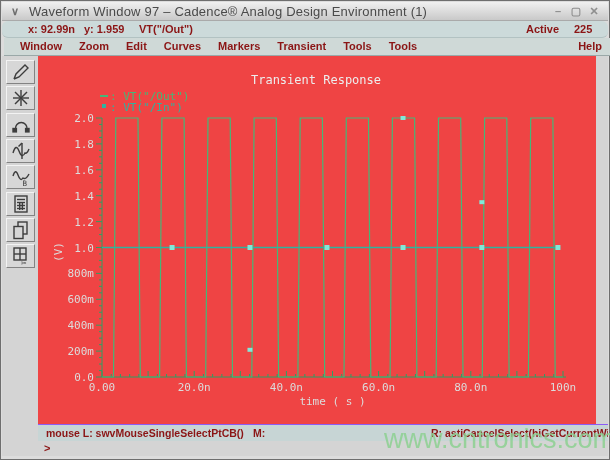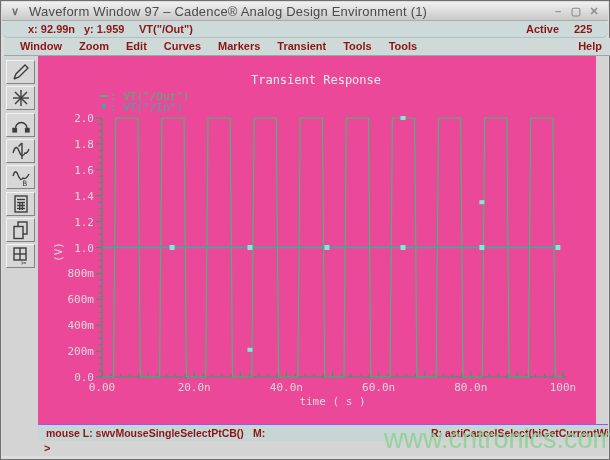--- a/index.html
+++ b/index.html
@@ -28,21 +28,21 @@
   #menubar{position:absolute;left:4px;top:38px;width:606px;height:18px;
     background:#cfd9d7;border-bottom:1px solid #9aa8a8;box-sizing:border-box;}
   #menu-left{position:absolute;left:16px;top:2px;display:flex;gap:17px;}
   #menu-help{position:absolute;right:8px;top:2px;}
   
   #toolbar{position:absolute;left:2px;top:56px;width:36px;height:368px;background:#d4d4d4;}
   .toolbtn{position:absolute;left:4px;width:29px;height:24px;background:#d7d7d7;
     border-top:1px solid #f3f3f3;border-left:1px solid #f3f3f3;
     border-right:1px solid #838383;border-bottom:1px solid #838383;
     display:flex;align-items:center;justify-content:center;box-sizing:border-box;}
-  #plot-area{position:absolute;left:38px;top:56px;width:558px;height:368px;background:#ec4899;}
+  #plot-area{position:absolute;left:38px;top:56px;width:558px;height:368px;background:#ef4444;}
   #right-strip{position:absolute;left:596px;top:56px;width:12px;height:368px;background:#d4d4d4;}
   #below-toolbar{position:absolute;left:2px;top:424px;width:36px;height:32px;background:#d4d4d4;}
   
   #mousebar{position:absolute;left:38px;top:424px;width:570px;height:17px;background:#c7d5d5;
     border-top:1px solid #8b5cf6;box-sizing:border-box;overflow:hidden;}
   #mousebar span{position:absolute;top:2px;font-size:10.5px;}
   #cmdline{position:absolute;left:38px;top:441px;width:570px;height:15px;background:#d4d4d4;}
   #cmdline span{position:absolute;left:6px;top:1px;font-size:11px;}
   #watermark{position:absolute;left:384px;top:424px;z-index:10;
     font-size:27px;color:rgba(140,208,144,0.85);letter-spacing:0px;}

